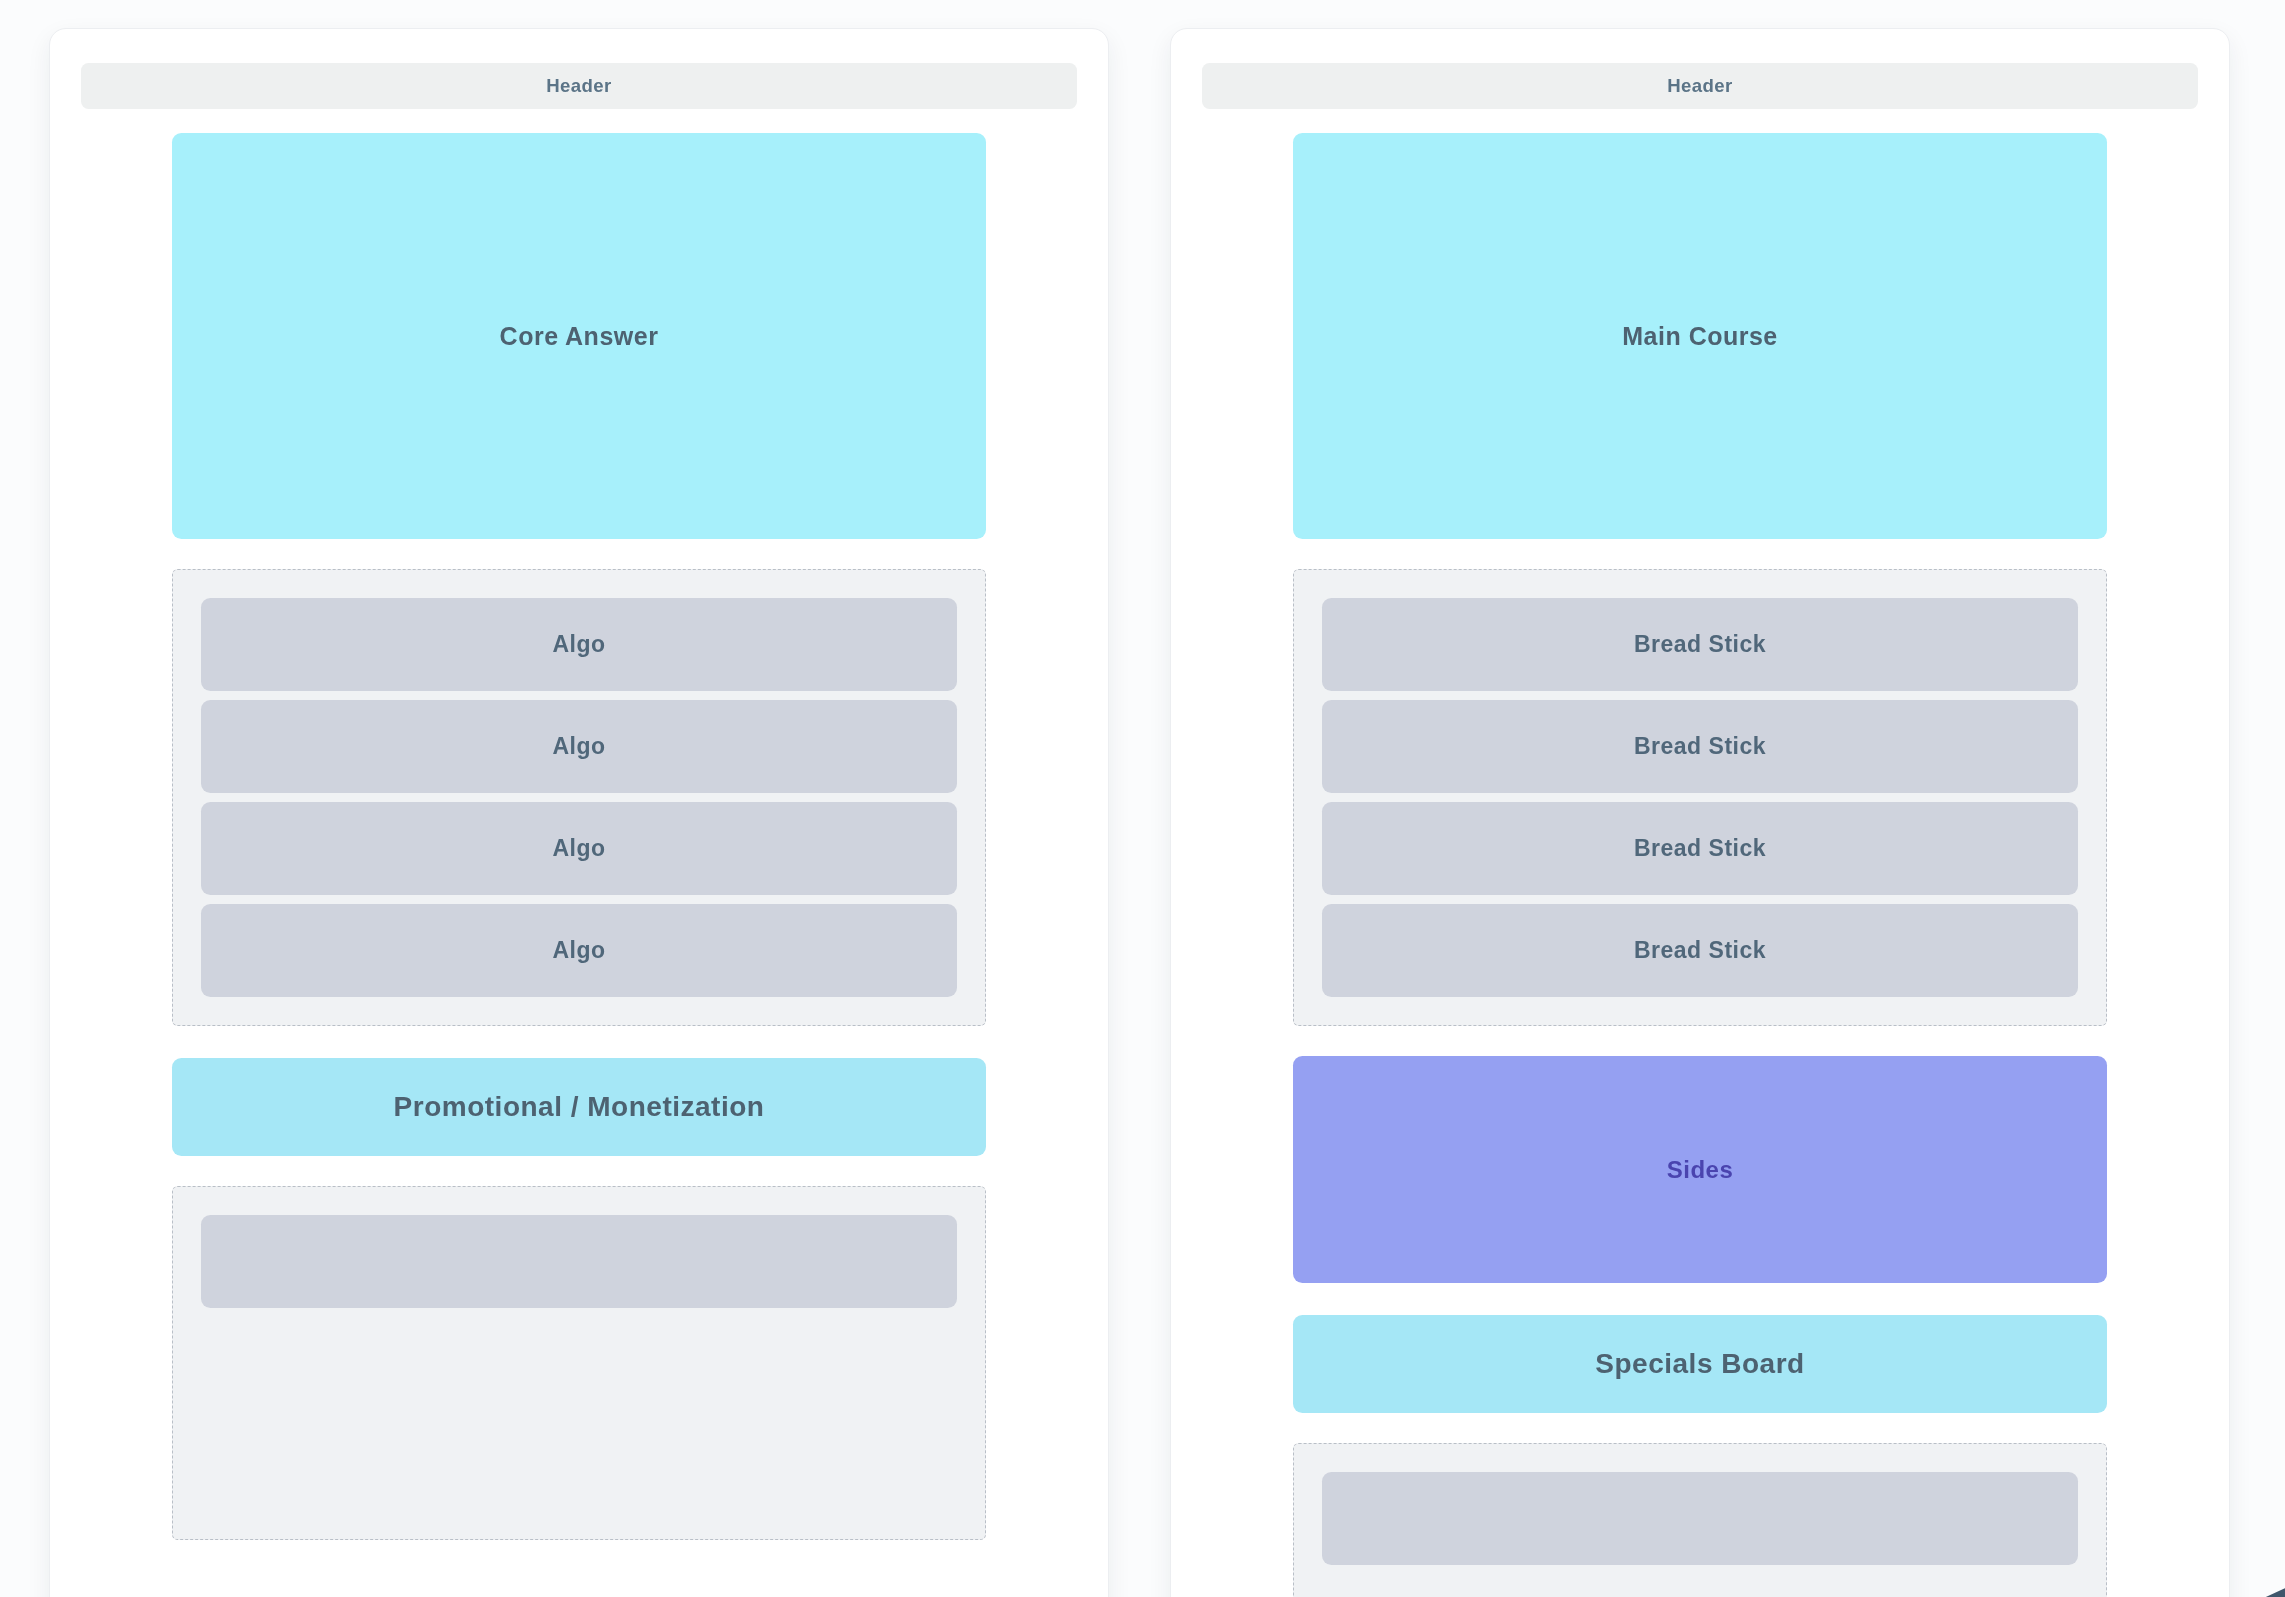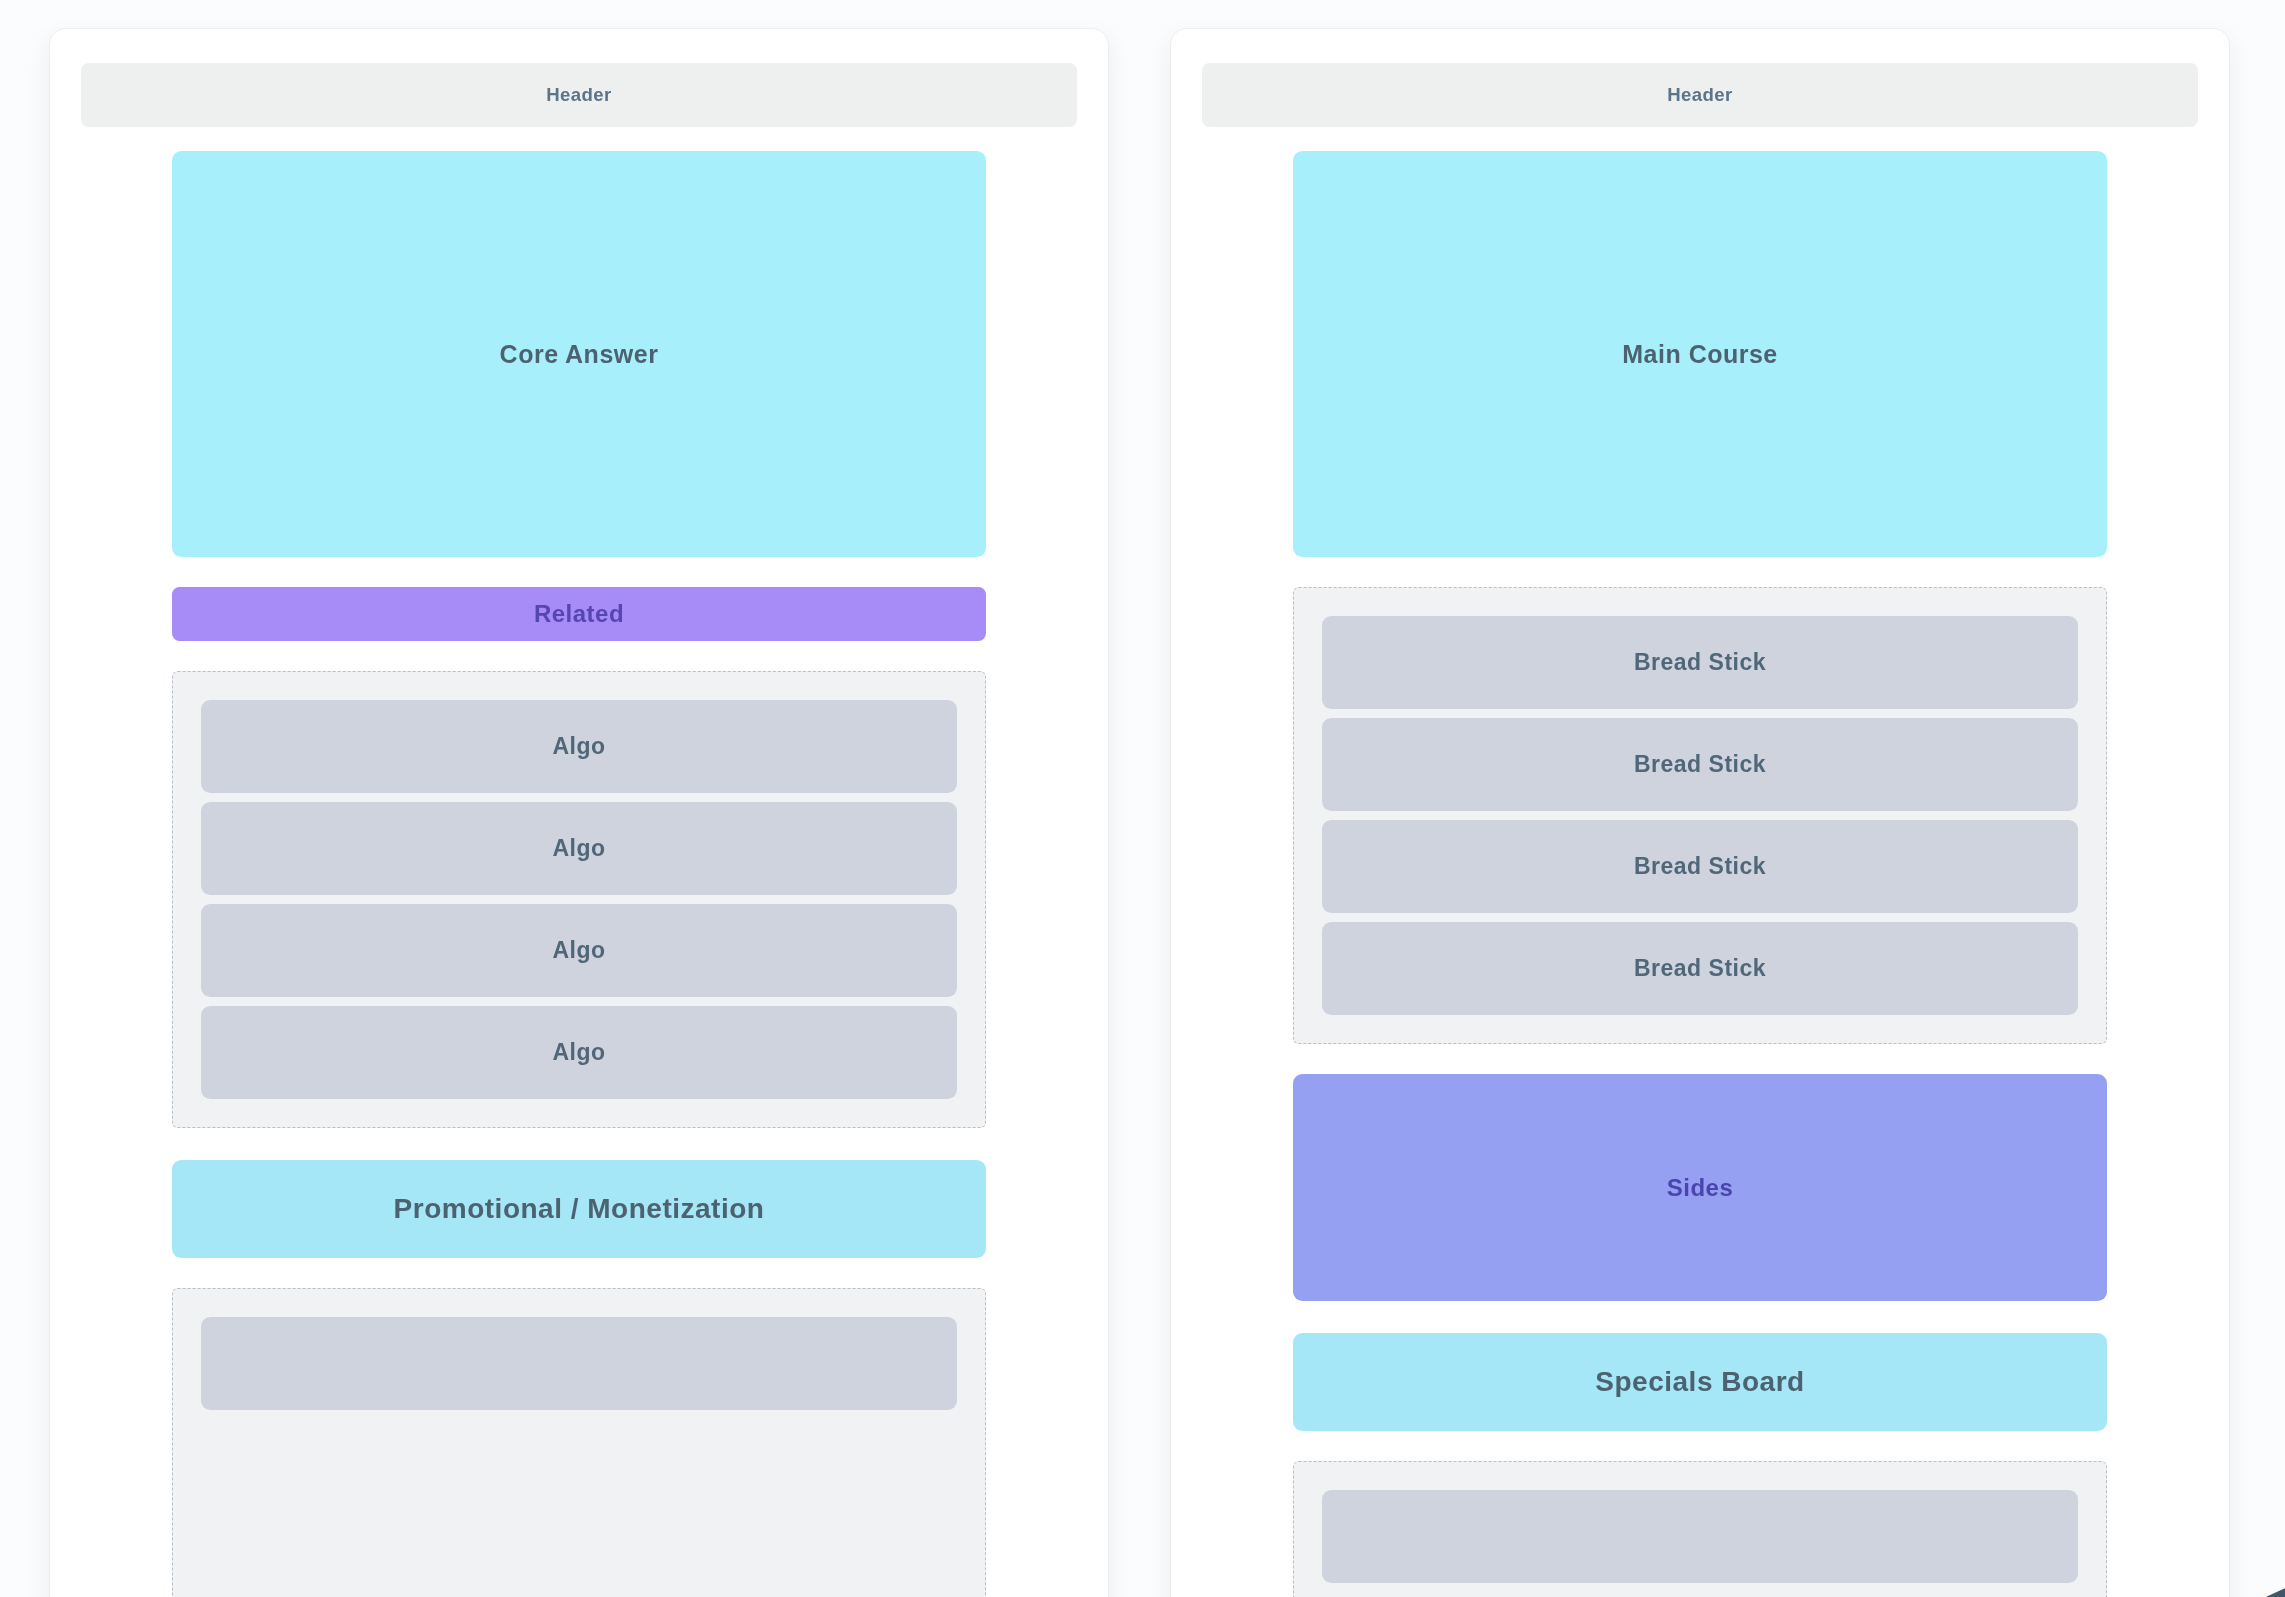--- a/index.html
+++ b/index.html
@@ -18,21 +18,21 @@
     background:#ffffff;
     border:0.9px solid #eceef1;
     border-radius:17px;
     box-shadow:0 9.3px 24px rgba(30,41,59,.07);
   }
   .card.left  { left:49px; }
   .card.right { left:1170px; }
 
   .header-bar {
     margin:34px 31px 0 31px;
-    height:64px;
+    height:46px;
     background:#eef0f0;
     border-radius:7.5px;
     display:flex; align-items:center; justify-content:center;
     font-size:18.6px; font-weight:600; letter-spacing:0.4px;
     color:#5b7487;
   }
   .content {
     width:814px;
     margin:24px auto 0 auto;
     display:flex; flex-direction:column;
@@ -93,23 +93,20 @@
 <body>
 
 <div class="card left">
   <div class="header-bar">
     <span>Header</span>
   </div>
   <div class="content">
     <div class="box hero">
       <span>Core Answer</span>
     </div>
-    <div class="box band">
-      <span>Related</span>
-    </div>
     <div class="dashed">
       <div class="box item">
         <span>Algo</span>
       </div>
       <div class="box item">
         <span>Algo</span>
       </div>
       <div class="box item">
         <span>Algo</span>
       </div>

